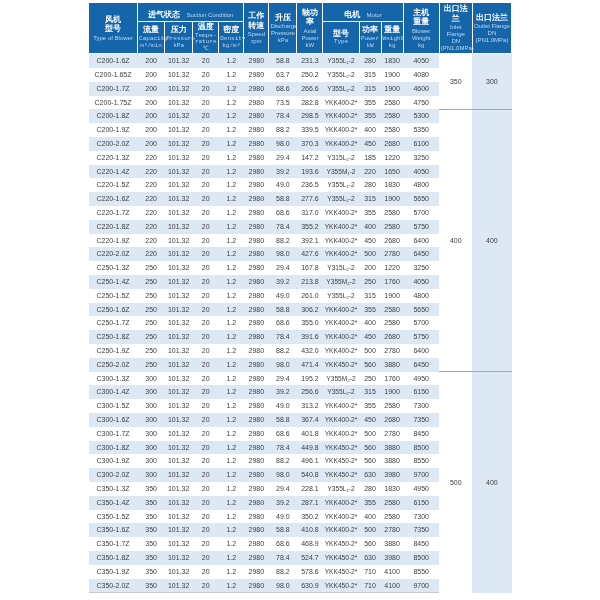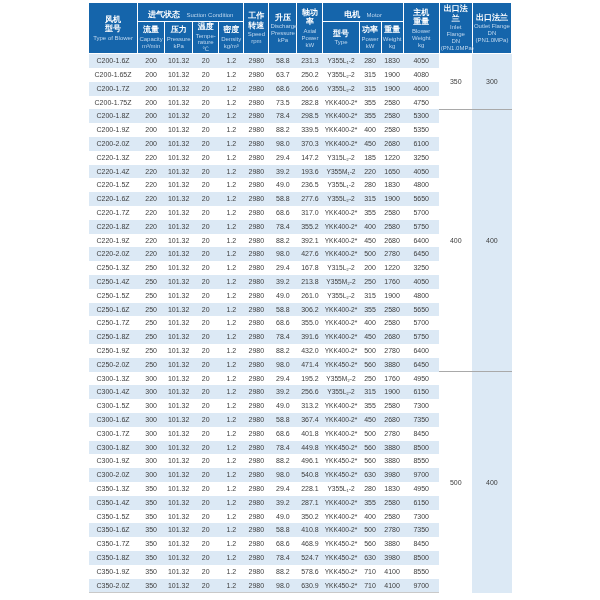--- a/index.html
+++ b/index.html
@@ -5,21 +5,21 @@
   html,body { margin:0; padding:0; background:#ffffff; }
   body { width:600px; height:600px; position:relative; overflow:hidden;
          font-family:"Liberation Sans","DejaVu Sans",sans-serif; }
   .table-wrap { position:absolute; left:88px; top:2px; }
   table { border-collapse:collapse; table-layout:fixed; width:424px; }
 
   
   thead th { background:#1565AB; color:#ffffff; border:1px solid #ffffff;
              padding:0 1px; vertical-align:middle; text-align:center; font-weight:normal; }
   thead tr.group-row th { height:17px; }
-  thead tr.sub-row th { height:30px; }
+  thead tr.sub-row th { height:30px;font-family:Liberation Mono, monospace; }
   .zh { display:block; font-size:8px; font-weight:bold; line-height:1.2; white-space:pre-line; }
   .en { display:block; font-size:6px; font-weight:normal; color:#BDD6EE; line-height:1.15; white-space:pre-line; margin-top:1px; }
   .inline .zh, .inline .en { display:inline; }
   .inline .en { margin-left:2px; }
 
   
   tbody td { font-size:7px; color:#3d3d3d; text-align:center; height:13.8px;
              padding:0; line-height:13.8px; background:#ffffff; white-space:nowrap; overflow:hidden; }
   tbody td.c-motor_type { font-size:6.6px; }
   tbody tr.stripe td { background:#DCE9F5; }

